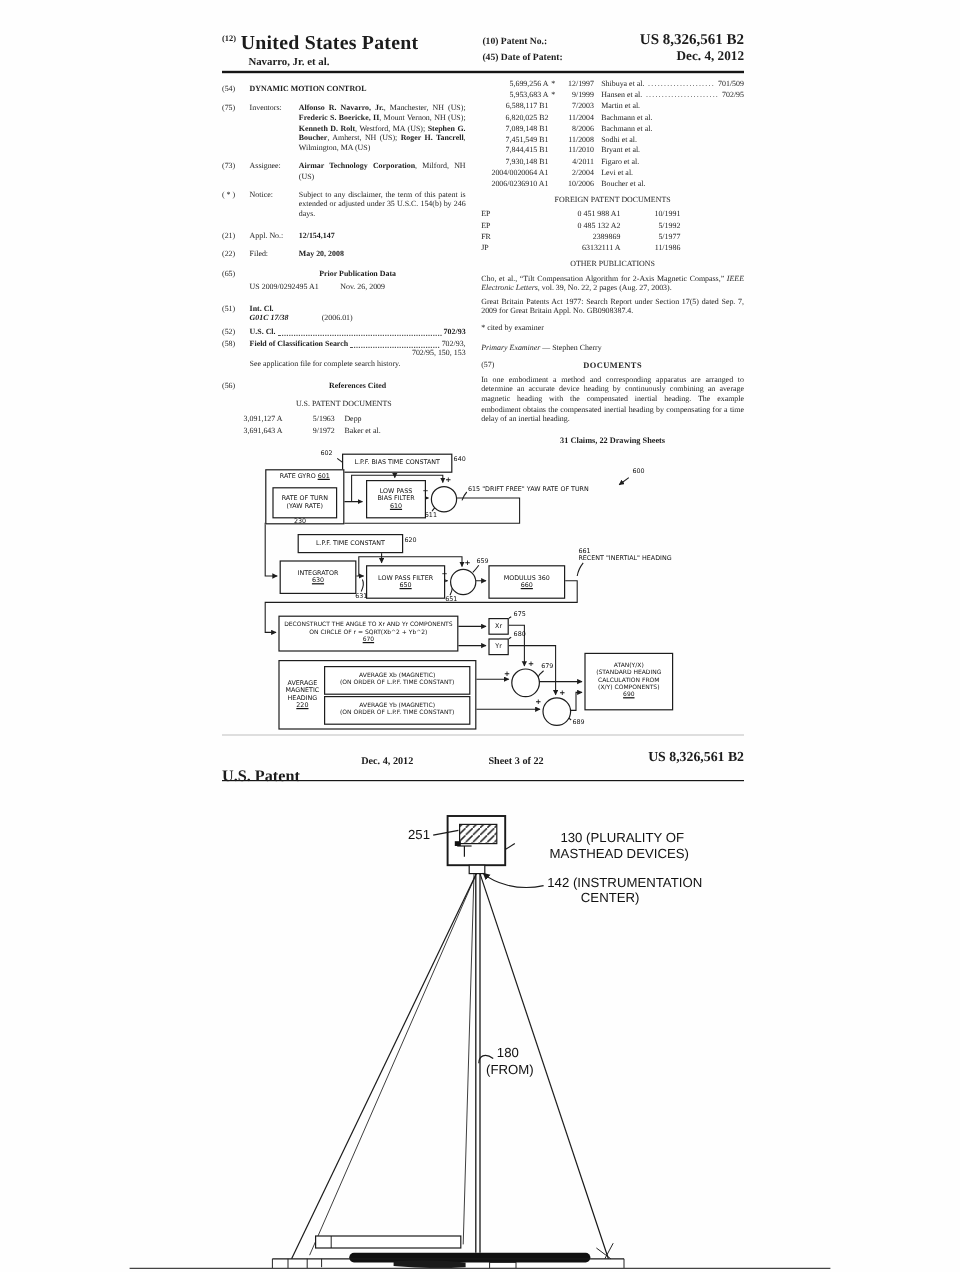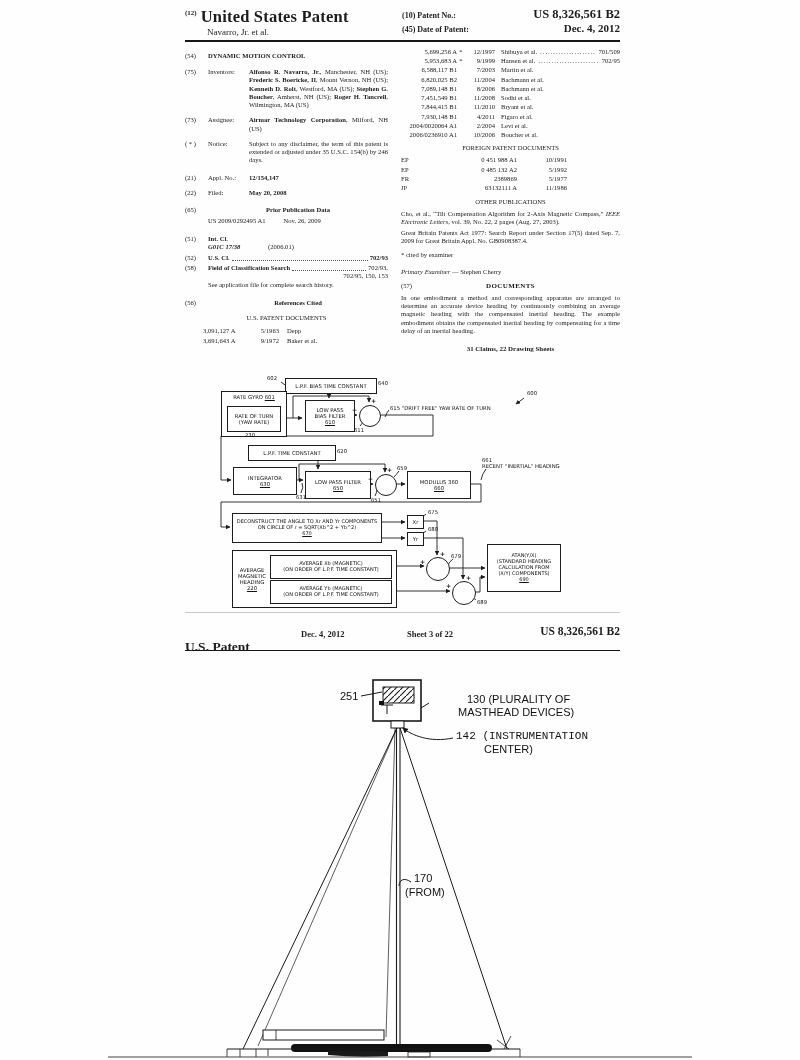--- a/index.html
+++ b/index.html
@@ -1,24 +1,24 @@
 <!DOCTYPE html>
 <html><head>
 <meta charset="utf-8">
 <style>
   html,body{margin:0;padding:0;background:#fff;}
   .page{position:relative;width:800px;height:1060px;background:#fefefe;overflow:hidden;
         font-family:"Liberation Serif",serif;color:#1c1c1c;}
 
   
   .front{position:absolute;left:185px;top:7px;width:435px;}
-  .hdr{display:flex;justify-content:space-between;align-items:flex-start;}
+  .hdr{display:flex;justify-content:space-between;align-items:flex-start;margin-top:19px;}
   .kind{font-size:7px;vertical-align:7px;font-weight:bold;}
   .ustitle{font-size:16.5px;font-weight:bold;letter-spacing:.2px;}
-  .party{font-size:9px;font-weight:normal;margin:0 0 0 22px;}
+  .party{font-size:9px;font-weight:bold;margin:0 0 0 22px;}
   .hdr-right{width:218px;}
   .hr-row{display:flex;justify-content:space-between;align-items:baseline;}
   .hr-label{font-size:8px;font-weight:bold;}
   .hr-val1{font-size:12.5px;font-weight:bold;}
   .hr-val2{font-size:11px;font-weight:bold;}
   .rule{border-bottom:2px solid #161616;margin-top:3px;}
   .cols{display:flex;gap:13px;margin-top:5px;font-size:6.6px;line-height:1.25;}
   .colL{width:203px;}
   .colR{width:219px;}
   .frow{display:flex;margin-top:5px;}
@@ -491,19 +491,19 @@
 
         <path d="M261,36 L282,32" stroke-width="1"></path>
         <path d="M329,43 L321,48" stroke-width="1"></path>
         <path d="M353,78 C330,83 311,75 303,68" stroke-width="1" marker-end="url(#bah)"></path>
         <path d="M311,222 C304,217 299,220 299,226" stroke-width="1"></path>
       </g>
     </svg>
     <div class="blab" style="left:240px;top:30px;">251</div>
     <div class="blab" style="left:331px;top:33px;margin-left:36px;">130 (PLURALITY OF</div>
     <div class="blab" style="left:358px;top:46px;">MASTHEAD DEVICES)</div>
-    <div class="blab" style="left:356px;top:70px;font-family:Liberation Mono, monospace;">142 (INSTRUMENTATION</div>
+    <div class="blab" style="left:356px;top:70px;">142 (INSTRUMENTATION</div>
     <div class="blab" style="left:384px;top:83px;">CENTER)</div>
-    <div class="blab" style="left:314px;top:212px;">170</div>
+    <div class="blab" style="left:314px;top:212px;">180</div>
     <div class="blab" style="left:305px;top:226px;">(FROM)</div>
   </div>
 
 </div>
 
 </body></html>

